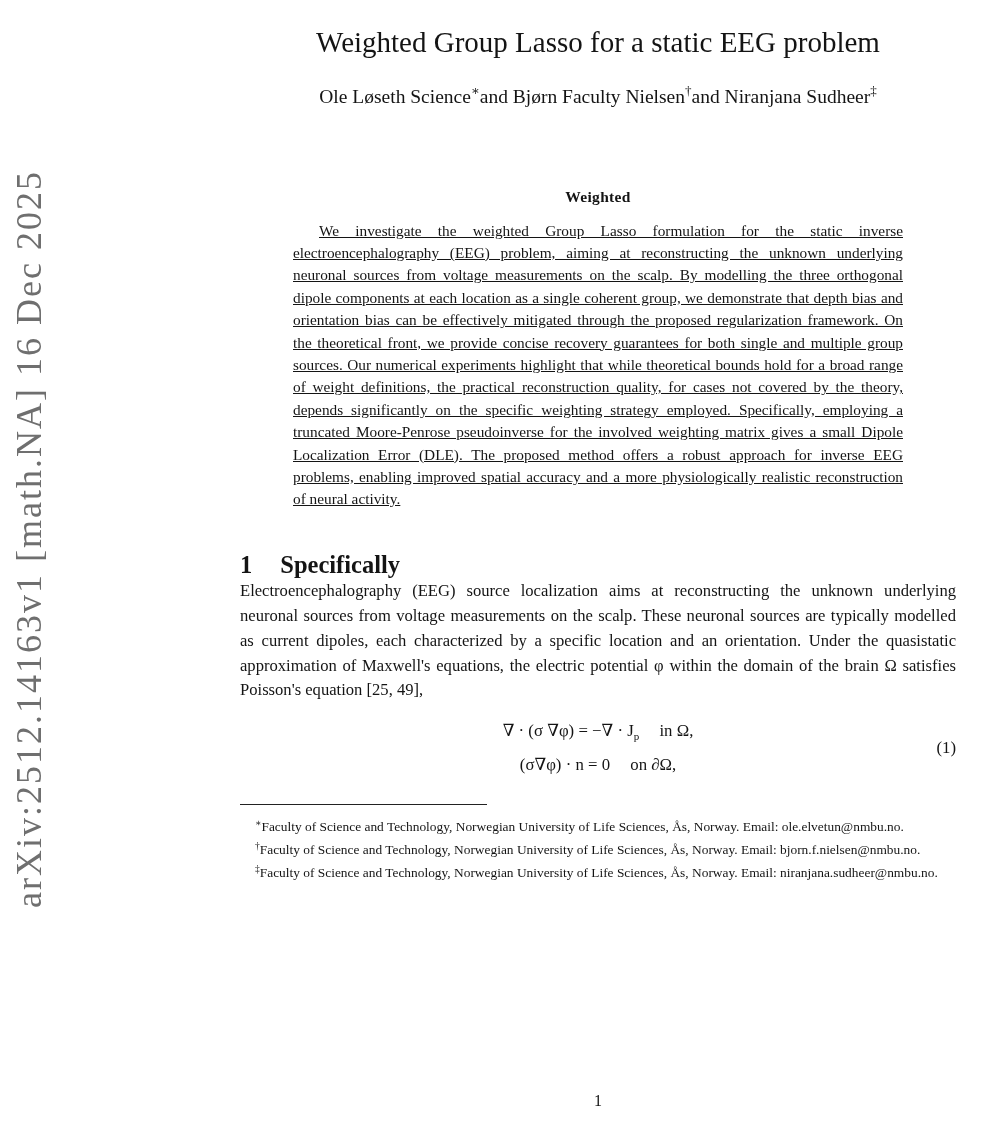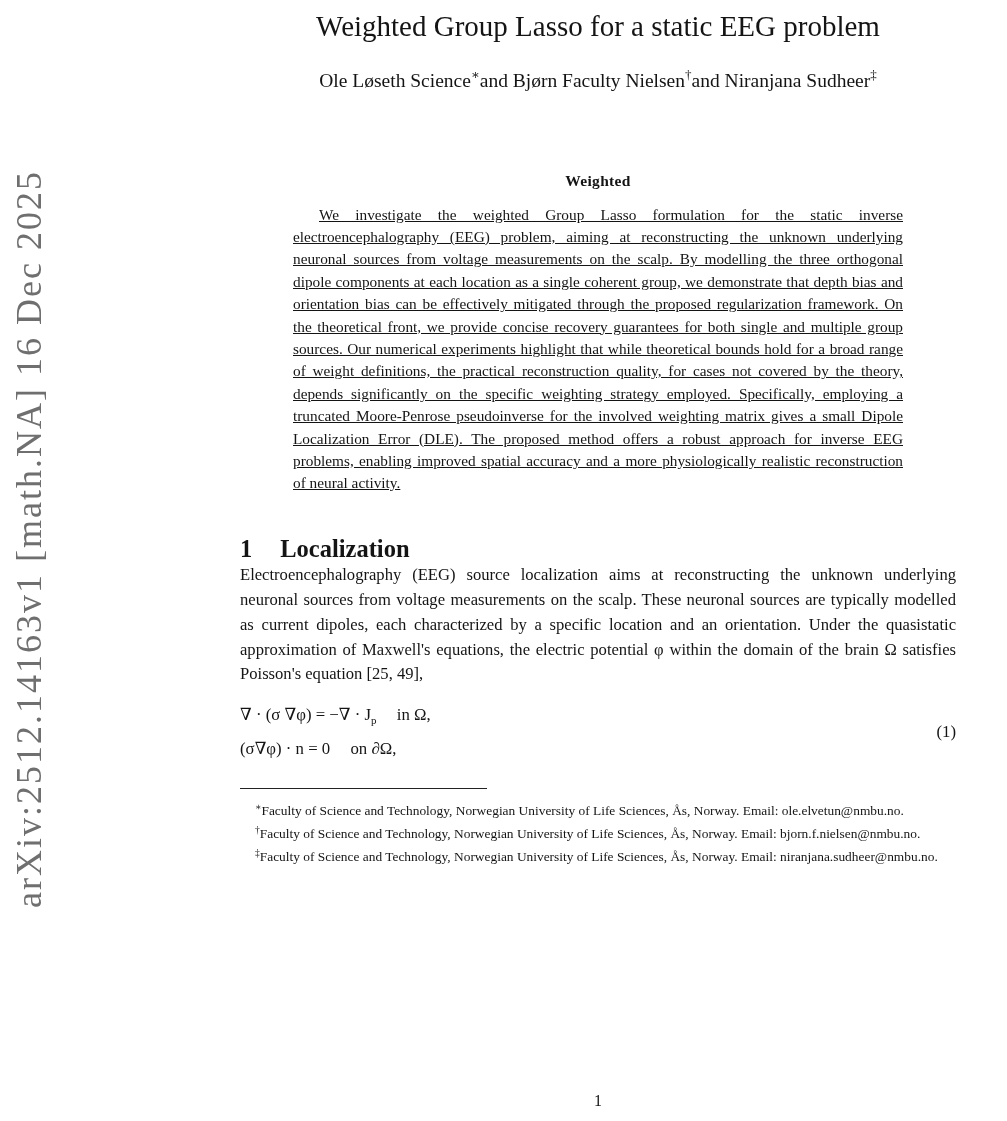--- a/index.html
+++ b/index.html
@@ -20,21 +20,21 @@
     transform-origin: 0 0;
     transform: rotate(-90deg);
     font-size: 36px;
     letter-spacing: 2px;
     color: #6f6f6f;
     white-space: nowrap;
   }
   .content {
     position: absolute;
     left: 240px;
-    top: 0;
+    top: 16px;
     width: 716px;
   }
   .title {
     margin-top: 10px;
     text-align: center;
     font-size: 29px;
     font-weight: normal;
   }
   .authors {
     margin-top: 24px;
@@ -70,21 +70,21 @@
   }
   .section-heading .sec-num { margin-right: 28px; }
   .body-par {
     font-size: 16.6px;
     line-height: 24.9px;
     text-align: justify;
   }
   .equation-block {
     position: relative;
     margin-top: 14px;
-    text-align: left;
+    text-align: center;
     font-size: 16.8px;
     line-height: 27px;
   }
   .eq-line sub { font-size: 11px; }
   .eq-where { margin-left: 1.2em; }
   .eq-number {
     position: absolute;
     right: 0;
     top: 50%;
     transform: translateY(-50%);
@@ -125,21 +125,21 @@
     <div class="authors">
       <span>Ole Løseth Science</span><sup>∗</sup><span>and </span><span>Bjørn Faculty Nielsen</span><sup>†</sup><span>and </span><span>Niranjana Sudheer</span><sup>‡</sup>
     </div>
 
 
     <div class="abstract-heading">Weighted</div>
 
     <p class="abstract-body">We investigate the weighted Group Lasso formulation for the static inverse electroencephalography (EEG) problem, aiming at reconstructing the unknown underlying neuronal sources from voltage measurements on the scalp. By modelling the three orthogonal dipole components at each location as a single coherent group, we demonstrate that depth bias and orientation bias can be effectively mitigated through the proposed regularization framework. On the theoretical front, we provide concise recovery guarantees for both single and multiple group sources. Our numerical experiments highlight that while theoretical bounds hold for a broad range of weight definitions, the practical reconstruction quality, for cases not covered by the theory, depends significantly on the specific weighting strategy employed. Specifically, employing a truncated Moore-Penrose pseudoinverse for the involved weighting matrix gives a small Dipole Localization Error (DLE). The proposed method offers a robust approach for inverse EEG problems, enabling improved spatial accuracy and a more physiologically realistic reconstruction of neural activity.</p>
 
     <h2 class="section-heading">
-      <span class="sec-num">1</span><span>Localization</span>
+      <span class="sec-num">1</span><span>Specifically</span>
     </h2>
 
     <p class="body-par">Electroencephalography (EEG) source localization aims at reconstructing the unknown underlying neuronal sources from voltage measurements on the scalp. These neuronal sources are typically modelled as current dipoles, each characterized by a specific location and an orientation. Under the quasistatic approximation of Maxwell's equations, the electric potential φ within the domain of the brain Ω satisfies Poisson's equation [25, 49],</p>
 
     <div class="equation-block">
       <div class="eq-line">
         <span>∇ · (σ ∇φ) = −∇ · J</span><sub>p</sub><span class="eq-where">in Ω,</span>
       </div>
       <div class="eq-line">
         <span>(σ∇φ) · n = 0</span><span class="eq-where">on ∂Ω,</span>

